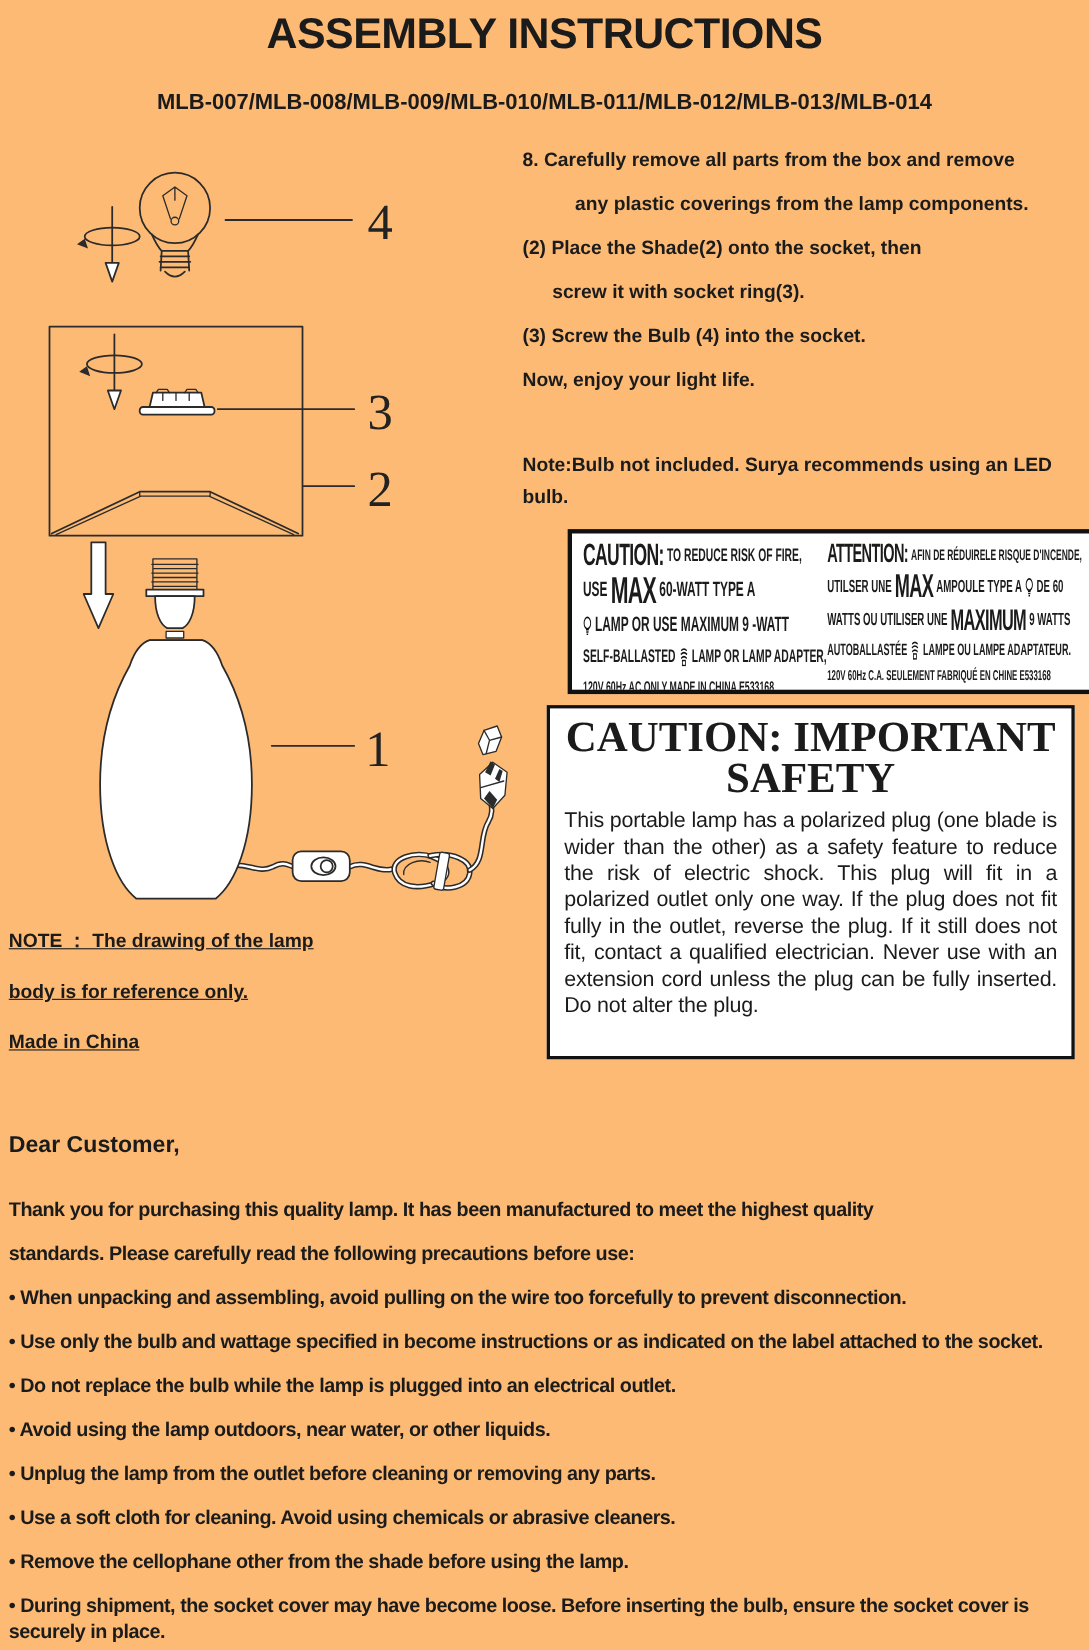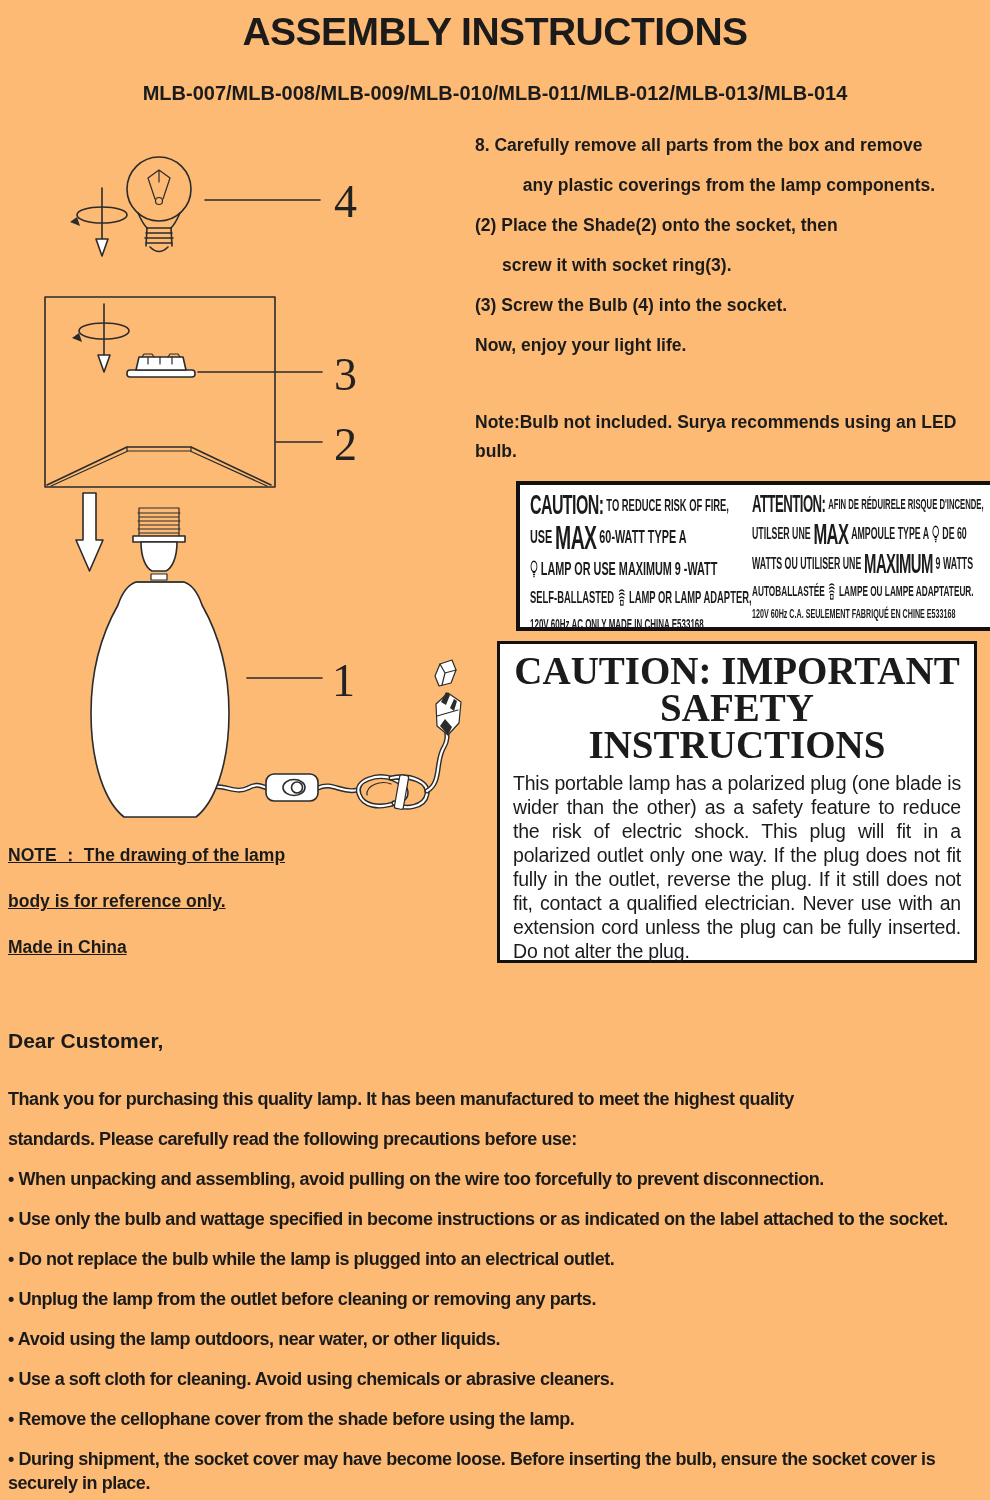--- a/index.html
+++ b/index.html
@@ -226,38 +226,37 @@
       </div>
       <div class="lbl-row">
         <span class="m13">120V 60Hz C.A. SEULEMENT FABRIQUÉ EN CHINE E533168</span>
       </div>
     </div>
   </div>
 
   <div class="safety-box">
     <p class="safety-title">
       <span>CAUTION: IMPORTANT SAFETY</span><br>
-      <span>INSTRUCTIONS</span>
     </p>
     <p class="safety-body">This portable lamp has a polarized plug (one blade is wider than the other) as a safety feature to reduce the risk of electric shock. This plug will fit in a polarized outlet only one way. If the plug does not fit fully in the outlet, reverse the plug. If it still does not fit, contact a qualified electrician. Never use with an extension cord unless the plug can be fully inserted. Do not alter the plug.</p>
   </div>
 
   <div class="ref-note">
     <div>NOTE ： The drawing of the lamp</div>
     <div>body is for reference only.</div>
     <div>Made in China</div>
   </div>
 
   <div class="customer">
     <p class="greeting">Dear Customer,</p>
     <p class="cline">Thank you for purchasing this quality lamp. It has been manufactured to meet the highest quality</p>
     <p class="cline">standards. Please carefully read the following precautions before use:</p>
     <p class="cline bullet">When unpacking and assembling, avoid pulling on the wire too forcefully to prevent disconnection.</p>
     <p class="cline bullet">Use only the bulb and wattage specified in become instructions or as indicated on the label attached to the socket.</p>
     <p class="cline bullet">Do not replace the bulb while the lamp is plugged into an electrical outlet.</p>
+    <p class="cline bullet">Avoid using the lamp outdoors, near water, or other liquids.</p>
     <p class="cline bullet">Unplug the lamp from the outlet before cleaning or removing any parts.</p>
-    <p class="cline bullet">Avoid using the lamp outdoors, near water, or other liquids.</p>
     <p class="cline bullet">Use a soft cloth for cleaning. Avoid using chemicals or abrasive cleaners.</p>
-    <p class="cline bullet">Remove the cellophane cover from the shade before using the lamp.</p>
+    <p class="cline bullet">Remove the cellophane other from the shade before using the lamp.</p>
     <p class="cline bullet">During shipment, the socket cover may have become loose. Before inserting the bulb, ensure the socket cover is securely in place.</p>
   </div>
 
 </div>
 
 </body></html>

